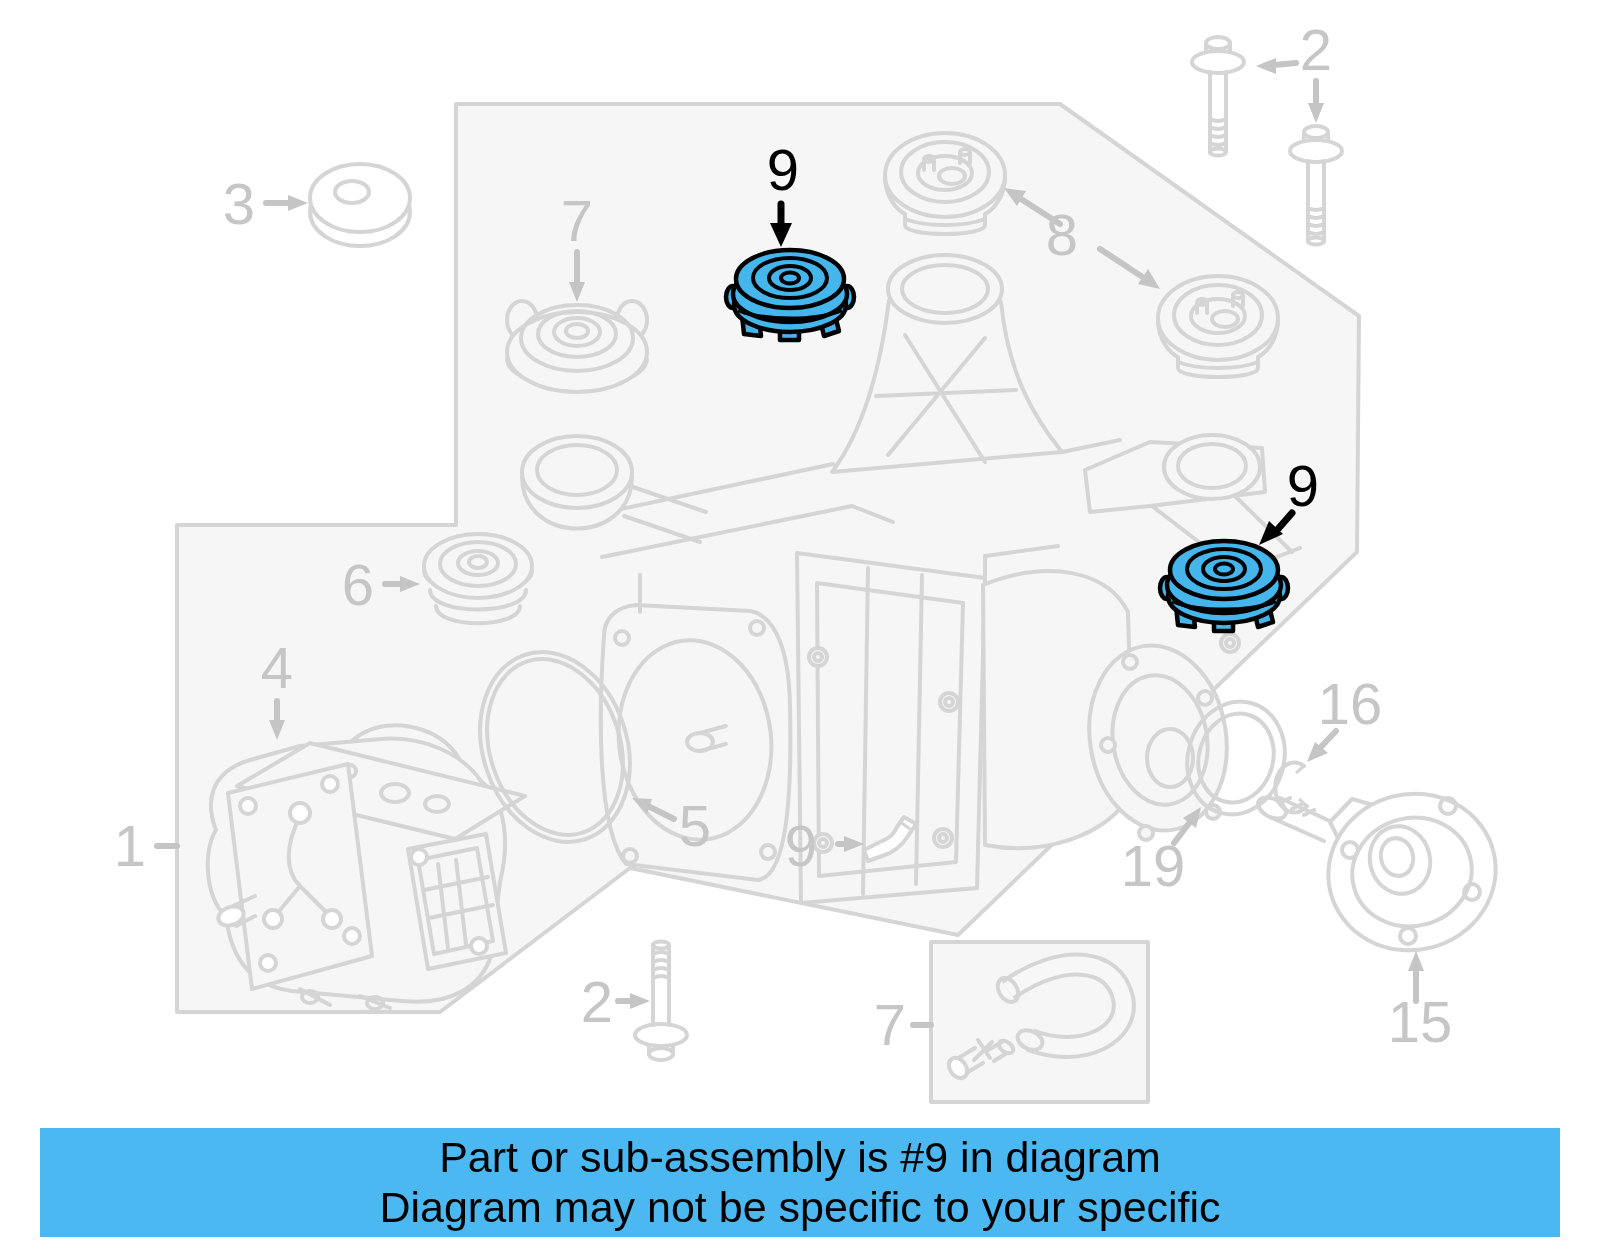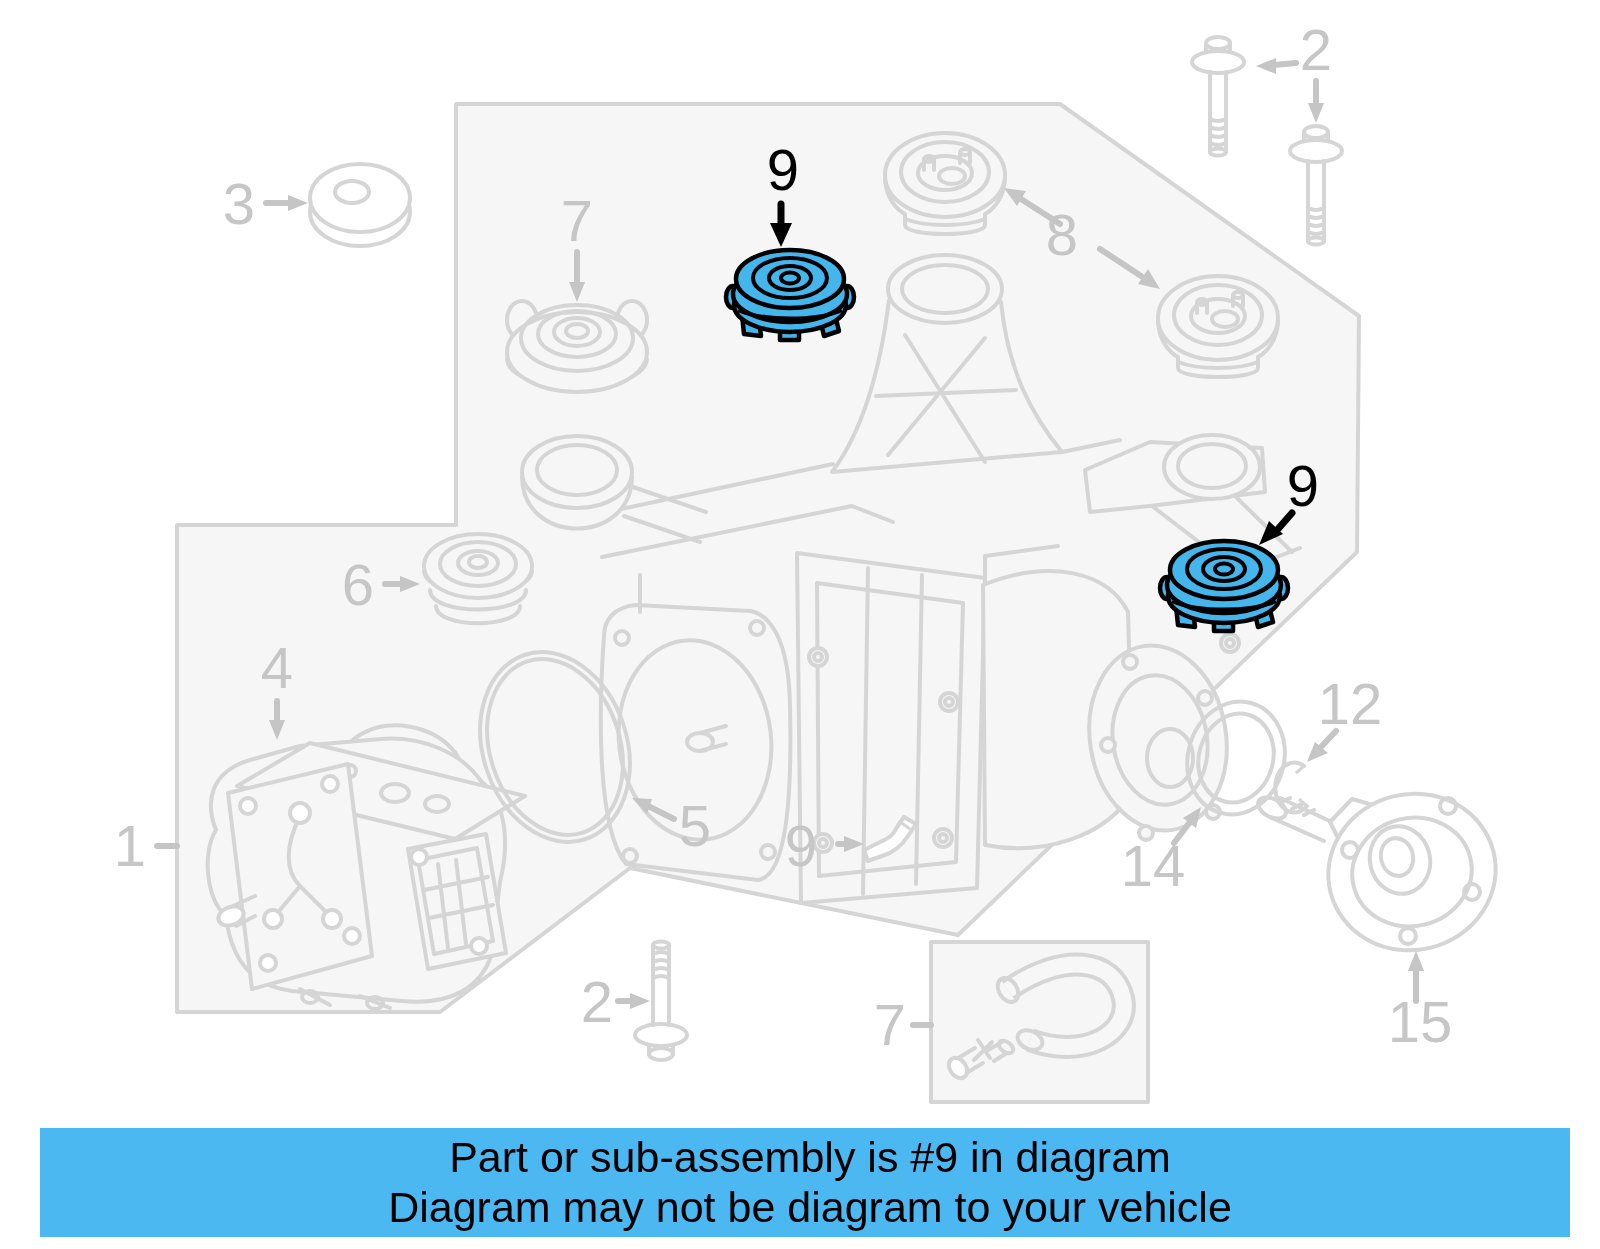--- a/index.html
+++ b/index.html
@@ -12,21 +12,21 @@
   .page{position:relative;width:1600px;height:1249px;background:#fff;overflow:hidden;
         font-family:"Liberation Sans",sans-serif;}
   .art{position:absolute;left:0;top:0;}
   .plabel{position:absolute;transform:translate(-50%,-50%);
           font-size:58px;line-height:1;color:var(--label);
           font-family:"Liberation Sans",sans-serif;white-space:nowrap;}
   .plabel.dark{color:#000;}
   .banner{position:absolute;left:40px;top:1128px;width:1520px;height:109px;
           background:var(--banner);color:#000;display:flex;flex-direction:column;
           align-items:center;justify-content:center;text-align:center;
-          font-size:43px;line-height:1.16;padding-left:10px;}
+          font-size:43px;line-height:1.16;}
   
   .g{stroke:var(--line);stroke-width:4;fill:none;stroke-linecap:round;stroke-linejoin:round;}
   .gf{stroke:var(--line);stroke-width:4;fill:#f6f6f6;stroke-linejoin:round;}
   .gw{stroke:var(--line);stroke-width:4;fill:#ffffff;stroke-linejoin:round;}
   .athin{stroke:var(--line);stroke-width:3;fill:none;}
   .arr{stroke:#c5c5c5;stroke-width:6;fill:none;stroke-linecap:round;}
   .arrh{fill:#c5c5c5;stroke:none;}
   .karr{stroke:#000;stroke-width:7;fill:none;stroke-linecap:round;}
   .karrh{fill:#000;stroke:none;}
   .hl{fill:var(--accent);stroke:#000;stroke-width:4.5;stroke-linejoin:round;}
@@ -310,21 +310,21 @@
   <div class="plabel" style="left:277px;top:668px">4</div>
   <div class="plabel" style="left:695px;top:826px">5</div>
   <div class="plabel" style="left:358px;top:585px">6</div>
   <div class="plabel" style="left:577px;top:221px">7</div>
   <div class="plabel" style="left:1062px;top:235px">8</div>
   <div class="plabel dark" style="left:783px;top:170px">9</div>
   <div class="plabel dark" style="left:1303px;top:486px">9</div>
   <div class="plabel" style="left:801px;top:846px">9</div>
   <div class="plabel" style="left:890px;top:1025px">7</div>
   <div class="plabel" style="left:1420px;top:1022px">15</div>
-  <div class="plabel" style="left:1350px;top:704px">12</div>
-  <div class="plabel" style="left:1153px;top:866px">14</div>
+  <div class="plabel" style="left:1350px;top:704px">16</div>
+  <div class="plabel" style="left:1153px;top:866px">19</div>
 
   <div class="banner">
     <div>Part or sub-assembly is #9 in diagram</div>
-    <div>Diagram may not be diagram to your vehicle</div>
+    <div>Diagram may not be specific to your specific</div>
   </div>
 
 </div>
 
 </body></html>

